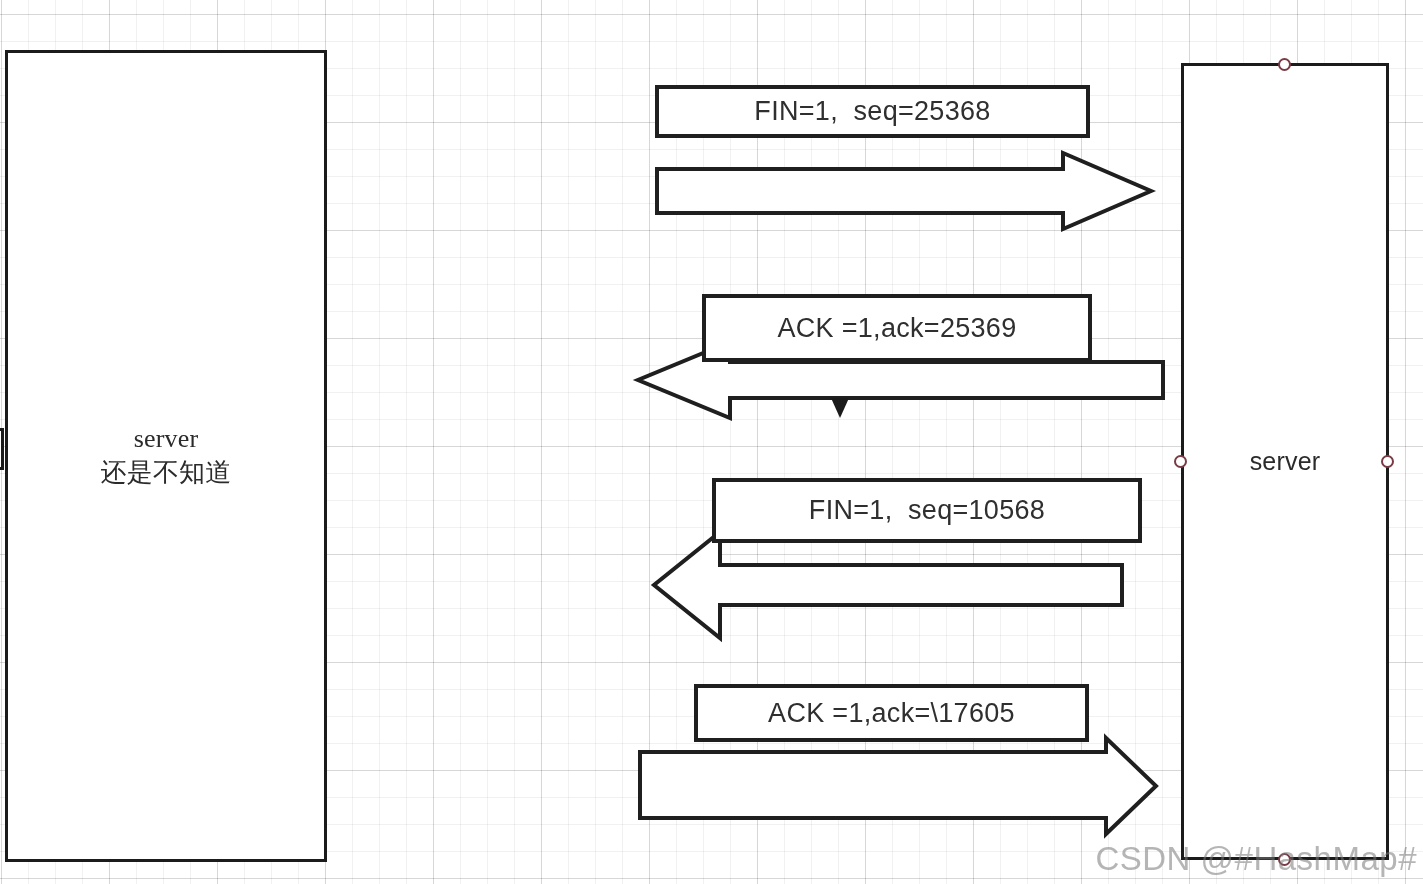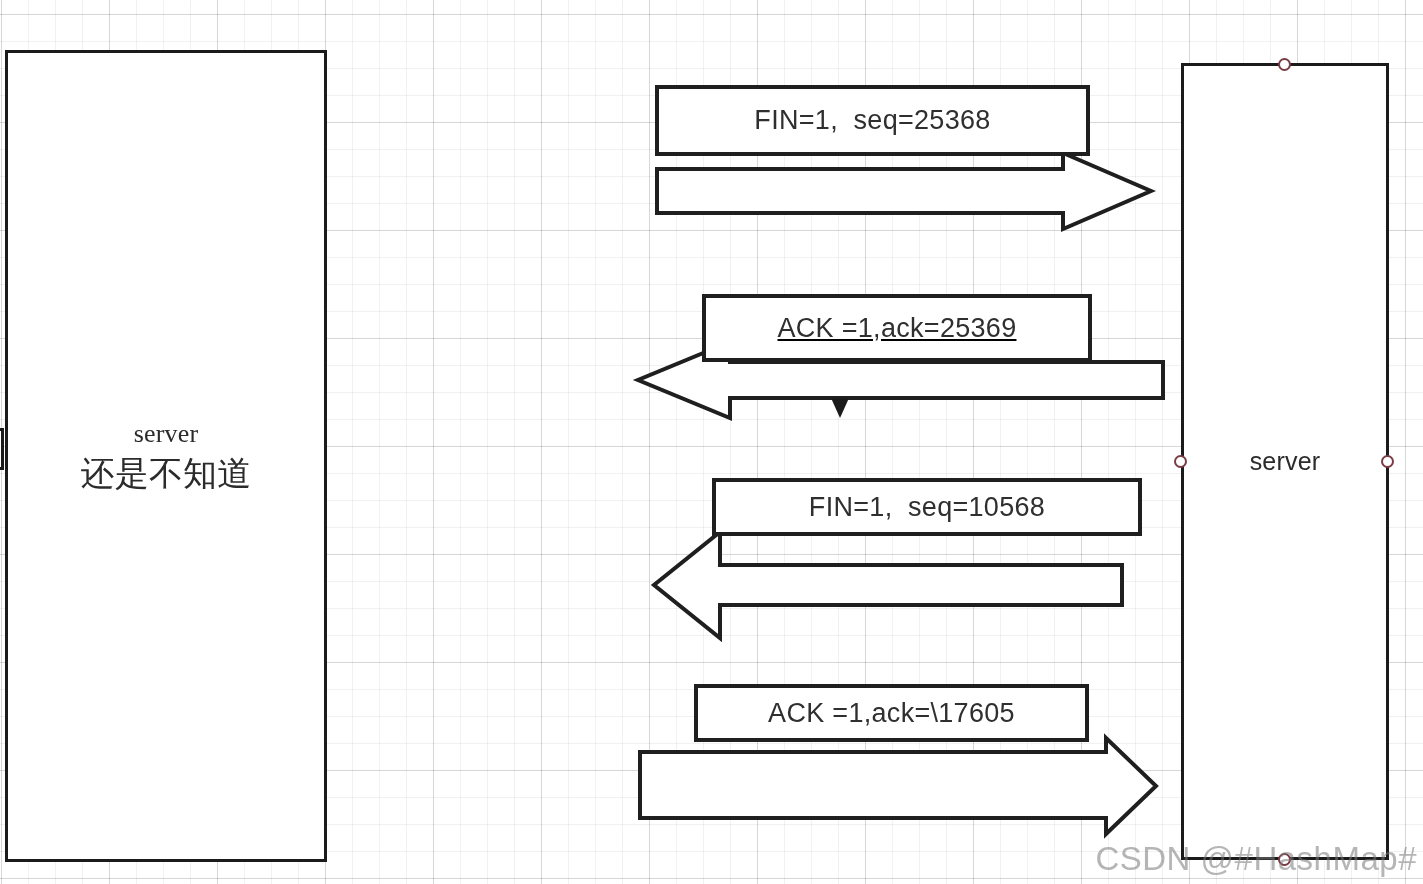--- a/index.html
+++ b/index.html
@@ -44,21 +44,21 @@
     line-height: 1.3;
     letter-spacing: 0.2px;
   }
   .actor-label .serif-line {
     font-family: "Liberation Serif", serif;
     font-size: 26px;
     display: block;
   }
   .actor-label .cjk-line {
     font-family: "DejaVu Sans", sans-serif;
-    font-size: 34px;
+    font-size: 26px;
     display: block;
   }
 
   
   .edge-sliver {
     position: absolute;
     background: #ffffff;
     border: 3px solid #1b1b1b;
     box-sizing: border-box;
   }
@@ -150,47 +150,47 @@
 
   <div class="actor-box" style="left:1181px; top:63px; width:208px; height:797px;">
     <div class="actor-label">server</div>
   </div>
 
   <div class="sel-handle" style="left:1278px; top:58px;"></div>
   <div class="sel-handle" style="left:1174px; top:455px;"></div>
   <div class="sel-handle" style="left:1381px; top:455px;"></div>
   <div class="sel-handle" style="left:1278px; top:853px;"></div>
 
-  <div class="msg-box" style="left:655px; top:85px; width:435px; height:71px;">
+  <div class="msg-box" style="left:655px; top:85px; width:435px; height:53px;">
     <span class="msg-text">FIN=1,  seq=25368</span>
   </div>
 
   <div class="block-arrow" style="left:655px; top:151px;">
     <svg width="500" height="80" viewBox="0 0 500 80">
       <polygon points="2,18 408,18 408,2 496,40 408,78 408,62 2,62"></polygon>
     </svg>
   </div>
 
-  <div class="msg-box" style="left:702px; top:294px; width:390px; height:68px;text-decoration:underline;">
+  <div class="msg-box" style="left:702px; top:294px; width:390px; height:68px;">
     <span class="msg-text">ACK =1,ack=25369</span>
   </div>
 
   <div class="block-arrow" style="left:635px; top:340px;">
     <svg width="530" height="80" viewBox="0 0 530 80">
       <polygon points="528,22 95,22 95,2 3,40 95,78 95,58 528,58"></polygon>
     </svg>
   </div>
 
   <div class="tri-handle" style="left:831px; top:398px;
               border-left:9px solid transparent;
               border-right:9px solid transparent;
               border-bottom:20px solid #1b1b1b;
               transform: rotate(180deg);"></div>
 
-  <div class="msg-box" style="left:712px; top:478px; width:430px; height:58px;">
+  <div class="msg-box" style="left:712px; top:478px; width:430px; height:65px;">
     <span class="msg-text">FIN=1,  seq=10568</span>
   </div>
 
   <div class="block-arrow" style="left:650px; top:530px;">
     <svg width="480" height="110" viewBox="0 0 480 110">
       <polygon points="472,35 70,35 70,2 4,55 70,108 70,75 472,75"></polygon>
     </svg>
   </div>
 
   <div class="msg-box" style="left:694px; top:684px; width:395px; height:58px;">

